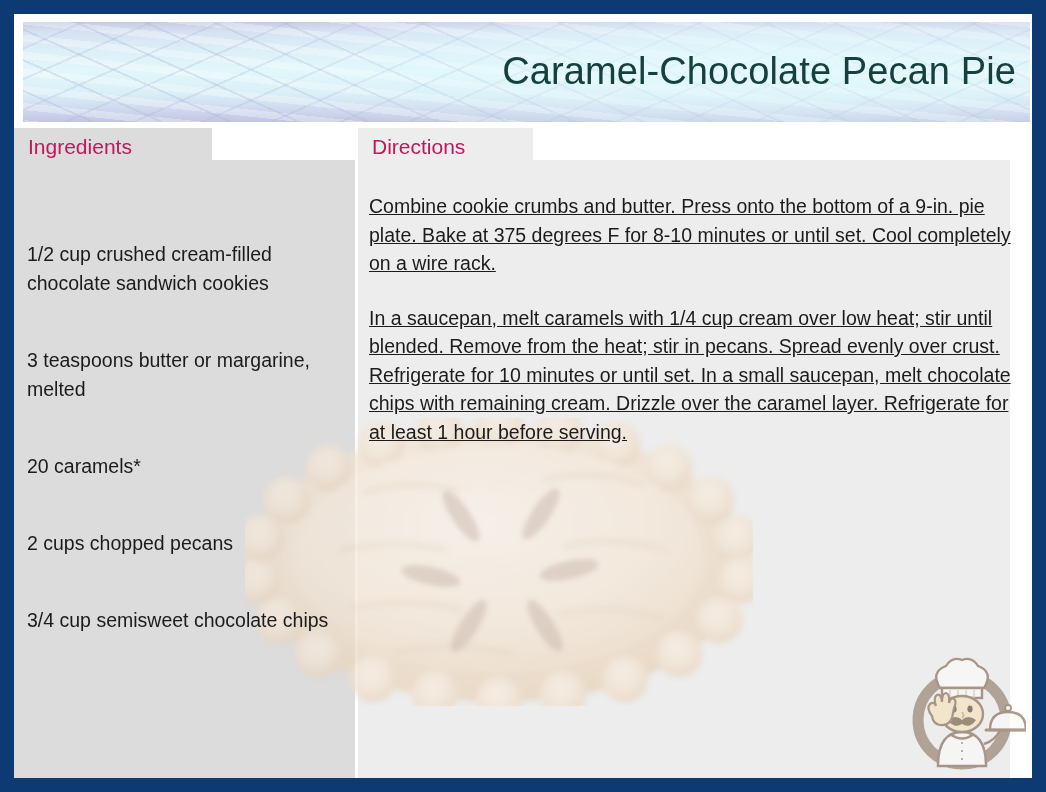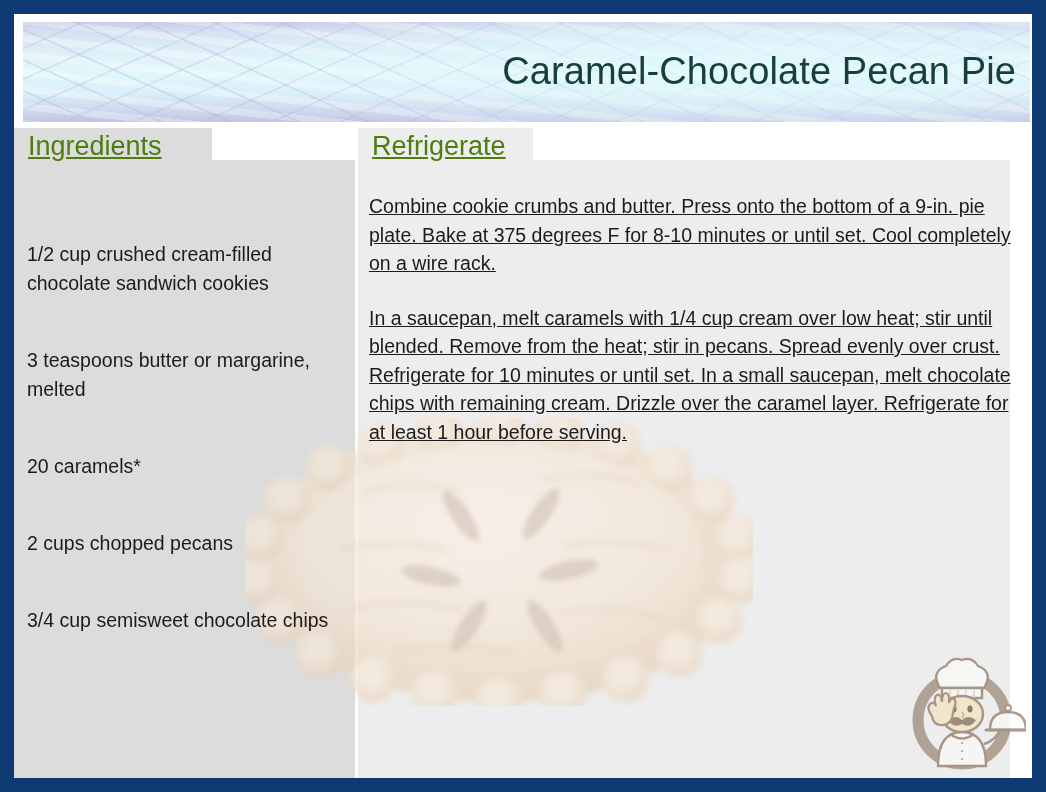--- a/index.html
+++ b/index.html
@@ -132,24 +132,23 @@
   }
   #directions-tab {
     left: 358px;
     top: 128px;
     width: 175px;
     height: 36px;
     background: #ededed;
     padding-left: 14px;
   }
   .section-heading {
-    font-size: 27px;
-    color: #4d7c0f;
+    font-size: 21px;
+    color: #be185d;
     line-height: 1;
-    text-decoration: underline;
   }
 
   
   #ingredients-list {
     position: absolute;
     left: 27px;
     top: 192px;
     width: 320px;
     font-size: 19.5px;
     line-height: 29px;
@@ -214,21 +213,21 @@
     <div id="recipe-title">Caramel-Chocolate Pecan Pie</div>
   </div>
 
   <div id="ingredients-panel"></div>
   <div id="directions-panel"></div>
 
   <div id="ingredients-tab" class="section-tab">
     <span class="section-heading">Ingredients</span>
   </div>
   <div id="directions-tab" class="section-tab">
-    <span class="section-heading">Refrigerate</span>
+    <span class="section-heading">Directions</span>
   </div>
 
   <div id="ingredients-list">
       <div class="ing-line">1/2 cup crushed cream-filled chocolate sandwich cookies</div>
       <div class="ing-line">3 teaspoons butter or margarine, melted</div>
       <div class="ing-line">20 caramels*</div>
       <div class="ing-line">2 cups chopped pecans</div>
       <div class="ing-line">3/4 cup semisweet chocolate chips</div>
     </div>
 

